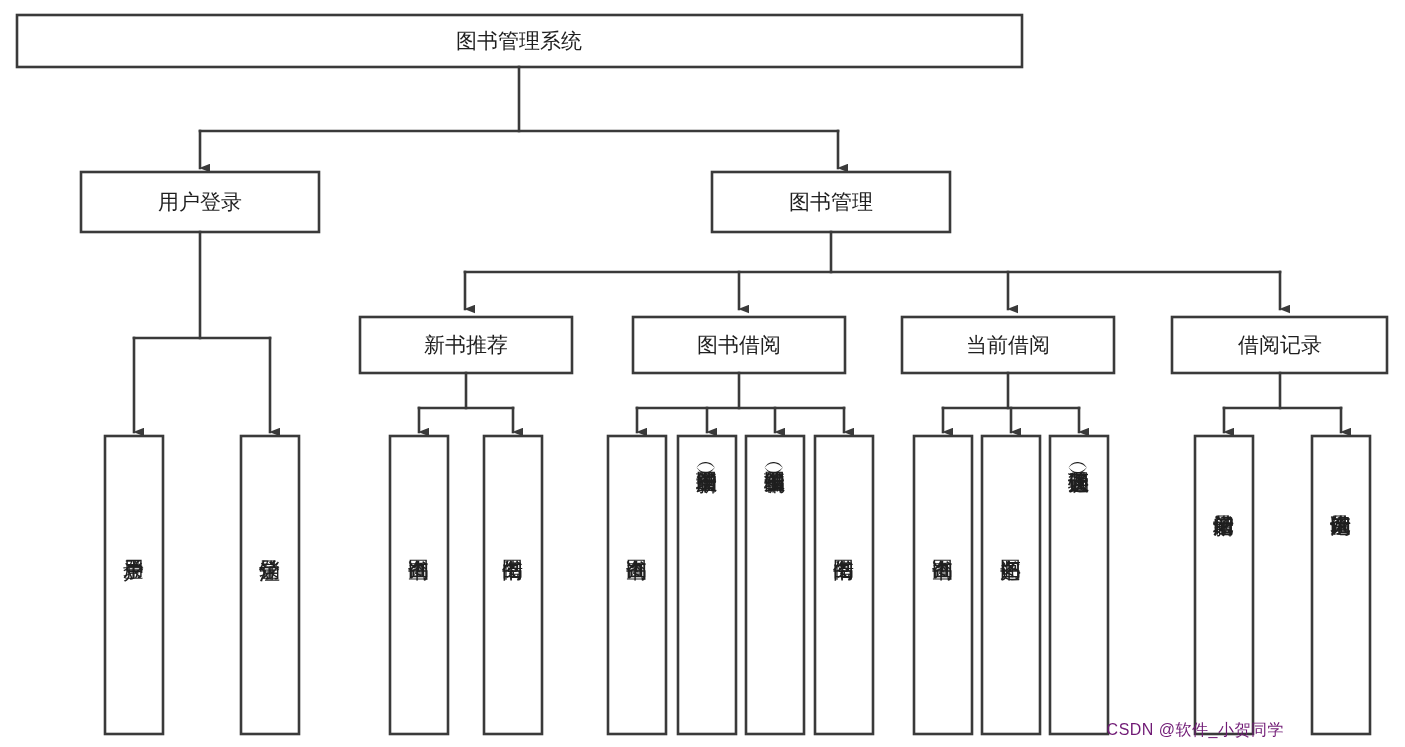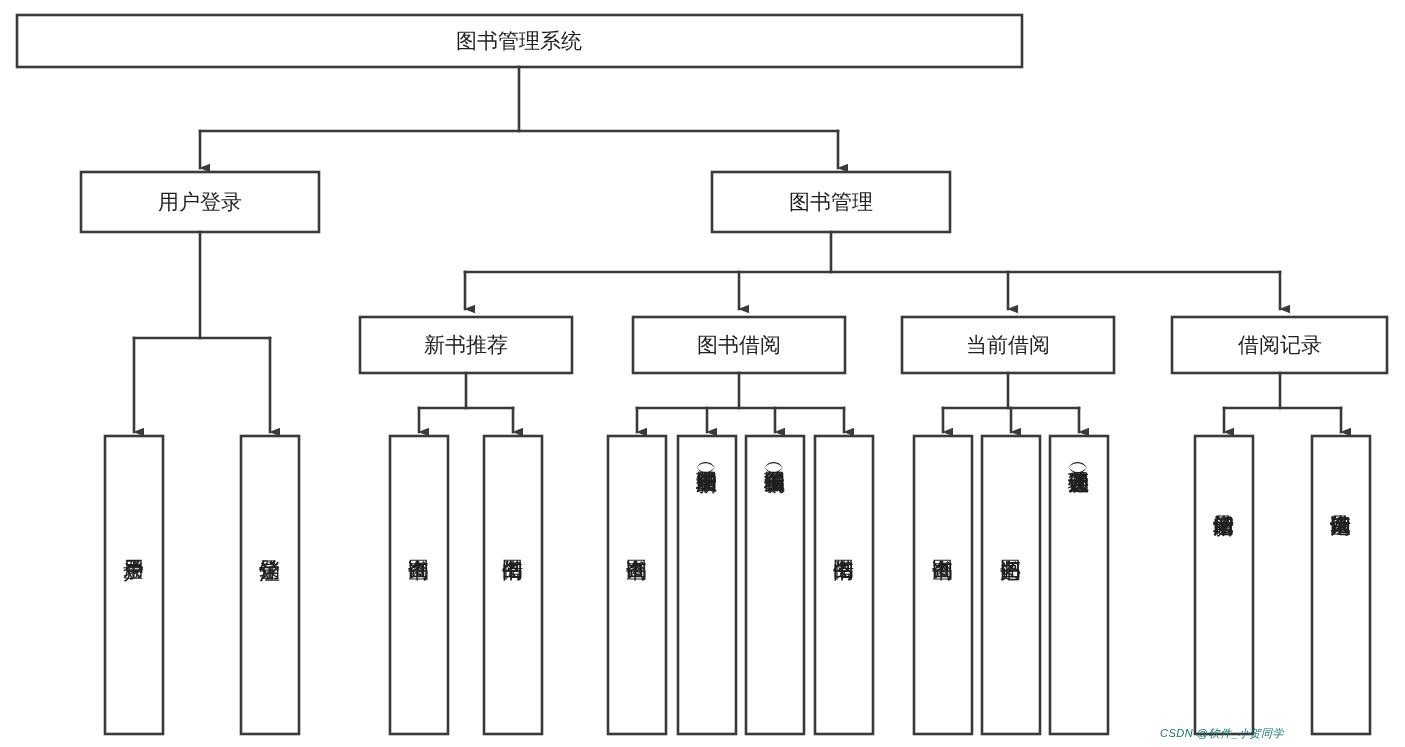--- a/index.html
+++ b/index.html
@@ -47,25 +47,24 @@
     fill: #1f1f1f;
     font-family: "Liberation Sans", "DejaVu Sans", sans-serif;
     font-size: 21px;
     text-anchor: middle;
   }
   .watermark-text {
     position: absolute;
     right: 14px;
     bottom: 6px;
     font-family: "Liberation Sans", "DejaVu Sans", sans-serif;
-    font-size: 11px;
-    color: #0f766e;
+    font-size: 16px;
+    color: #701a75;
     white-space: nowrap;
     letter-spacing: 0.5px;
-    font-style: italic;
   }
 </style>
 </head>
 <body>
 
 <div id="diagram-root">
 
   <svg class="diagram-svg" viewBox="0 0 1405 747">
     <defs>
       <marker id="arrowhead" markerWidth="9" markerHeight="11" refX="4.5" refY="10.2" orient="auto" markerUnits="userSpaceOnUse">

